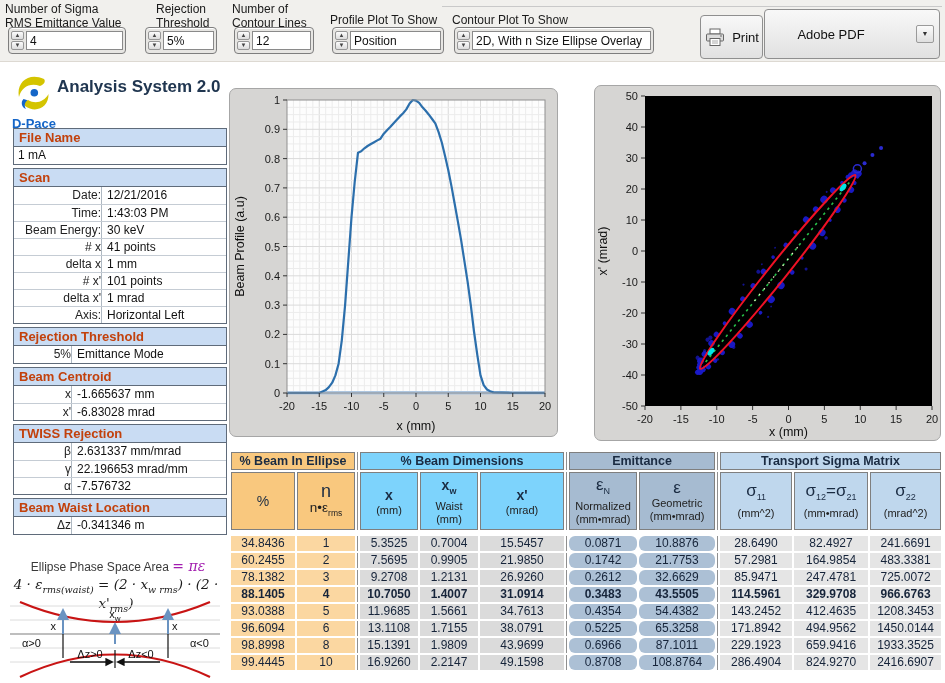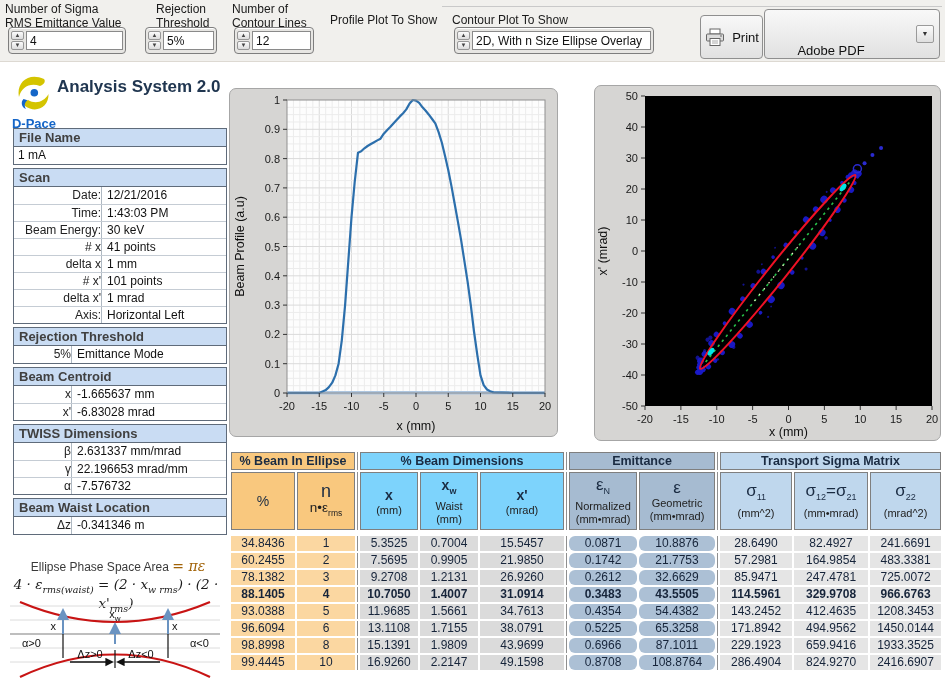--- a/index.html
+++ b/index.html
@@ -16,43 +16,43 @@
     box-shadow:inset 0 1px 0 #FFFFFF; padding:2px; }
   .spin-btns { width:13px; display:flex; flex-direction:column; gap:1px; margin-right:2px; }
   .spin-btn { height:9px; border:1px solid #979797; border-radius:2px;
     background:linear-gradient(#FCFCFC,#DCDCDC); font-size:6px; line-height:7px;
     text-align:center; color:#444; cursor:default; }
   .spin-input { flex:1; min-width:0; height:19px; border:1px solid #8A8A8A; background:#FFFFFF;
     font-family:"Liberation Sans", sans-serif; font-size:12px; padding:0 3px; color:#111; }
   .btn { position:absolute; border:1px solid #8F8F8F; border-radius:4px;
     background:linear-gradient(#F8F8F8,#E1E1E1); display:flex; align-items:center;
     justify-content:center; font-size:13px; color:#111; gap:6px; }
-  .pdf-btn { padding-right:42px;align-items:flex-end; }
+  .pdf-btn { padding-right:42px; }
   .pdf-drop { position:absolute; right:5px; top:50%; margin-top:-9px; width:18px; height:18px;
     border:1px solid #9A9A9A; border-radius:2px; background:linear-gradient(#FBFBFB,#DFDFDF);
     font-size:7px; line-height:16px; text-align:center; color:#333; }
 
   
   .logo-wrap { position:absolute; left:8px; top:74px; width:52px; text-align:center; }
   .logo-text { font-size:13px; font-weight:bold; color:#1566C8; margin-top:-2px; }
   .app-title { position:absolute; left:57px; top:76px; font-size:17px; line-height:21px;
     font-weight:bold; color:#203650; }
   #info-panel { position:absolute; left:13px; top:128px; width:214px; }
   .info-sec { border:1px solid #5F6B7A; margin-bottom:3px; background:#FFFFFF; }
-  .info-hd { background:#C9DCF3; color:#404040; font-weight:bold; font-size:13px;
+  .info-hd { background:#C9DCF3; color:#c2410c; font-weight:bold; font-size:13px;
     height:18px; line-height:18px; padding:0 5px; border-bottom:1px solid #5F6B7A; }
   .info-row { display:flex; height:17px; line-height:17px; font-size:12px; color:#111; }
   .info-row + .info-row { border-top:1px solid #C5CCD4; }
   .info-lb { text-align:right; border-right:1px solid #AEB8C2; color:#222; }
   .info-vl { flex:1; padding-left:5px; white-space:nowrap; }
   .info-full { flex:1; padding-left:4px; }
 
   .formula-line1 { position:absolute; left:12px; top:558px; width:212px; text-align:center;
     font-size:12px; color:#3A3A3A; }
-  .formula-math { font-family:"DejaVu Serif", serif; font-style:italic; font-size:14px; color:#a16207; }
+  .formula-math { font-family:"DejaVu Serif", serif; font-style:italic; font-size:14px; color:#a21caf; }
   #formula-waist { position:absolute; left:2px; top:576px; width:228px; text-align:center;
     font-family:"DejaVu Serif", serif; font-style:italic; font-size:13.5px; color:#1A1A1A; }
   #formula-waist sub { font-size:9.5px; }
   .diagram-wrap { position:absolute; left:8px; top:598px; }
 
   
   .plotbox { position:absolute; background:#D6D5D3; border:1px solid #A6A6A6; border-radius:7px; }
   #profile-plot { left:229px; top:88px; width:329px; height:349px; }
   #contour-plot { left:594px; top:85px; width:347px; height:356px; }
 
@@ -111,20 +111,27 @@
 Contour Lines</div>
   <div class="spinner" style="left:234px;top:27px;width:80px;">
     <div class="spin-btns">
       <div class="spin-btn">▲</div>
       <div class="spin-btn">▼</div>
     </div>
     <input class="spin-input" readonly="" value="12" style="">
   </div>
 
   <div class="ctl-label" style="left:330px;top:14px;">Profile Plot To Show</div>
+  <div class="spinner" style="left:332px;top:27px;width:112px;">
+    <div class="spin-btns">
+      <div class="spin-btn">▲</div>
+      <div class="spin-btn">▼</div>
+    </div>
+    <input class="spin-input" readonly="" value="Position" style="">
+  </div>
 
   <div class="ctl-label" style="left:452px;top:14px;">Contour Plot To Show</div>
   <div class="spinner" style="left:454px;top:27px;width:200px;">
     <div class="spin-btns">
       <div class="spin-btn">▲</div>
       <div class="spin-btn">▼</div>
     </div>
     <input class="spin-input" readonly="" value="2D, With n Size Ellipse Overlay" style="">
   </div>
 
@@ -213,21 +220,21 @@
       <div class="info-row">
         <div class="info-lb" style="width: 58px;">x</div>
         <div class="info-vl">-1.665637 mm</div>
       </div>
       <div class="info-row">
         <div class="info-lb" style="width: 58px;">x'</div>
         <div class="info-vl">-6.83028 mrad</div>
       </div>
     </div>
     <div class="info-sec">
-      <div class="info-hd">TWISS Dimensions</div>
+      <div class="info-hd">TWISS Rejection</div>
       <div class="info-row">
         <div class="info-lb" style="width: 58px;">β</div>
         <div class="info-vl">2.631337 mm/mrad</div>
       </div>
       <div class="info-row">
         <div class="info-lb" style="width: 58px;">γ</div>
         <div class="info-vl">22.196653 mrad/mm</div>
       </div>
       <div class="info-row">
         <div class="info-lb" style="width: 58px;">α</div>

